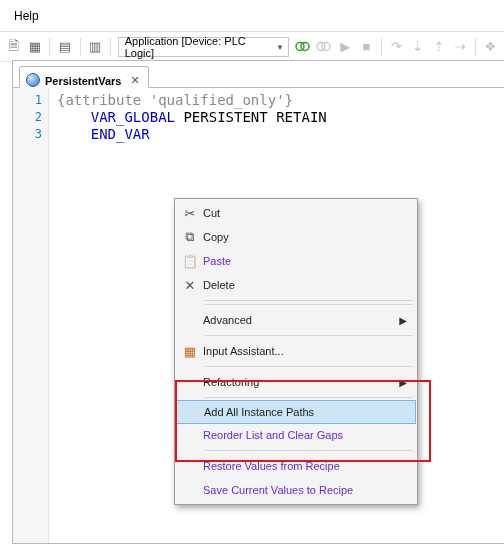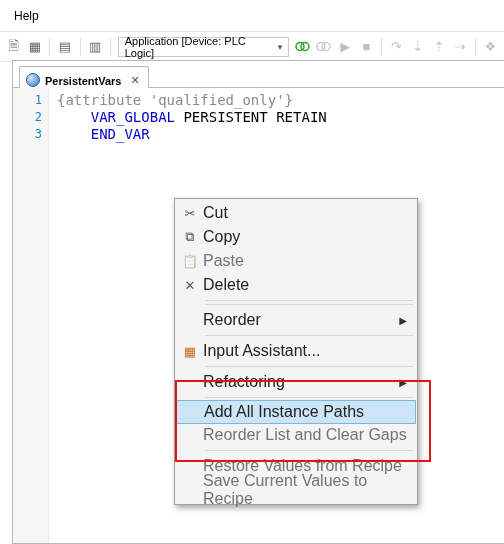--- a/index.html
+++ b/index.html
@@ -119,22 +119,22 @@
   .ctx .row {
     display: flex; align-items: center;
     height: 24px;
     padding-right: 8px;
     position: relative;
   }
   .ctx .icon {
     width: 26px; display:flex; align-items:center; justify-content:center;
     color: #555; font-size: 13px;
   }
-  .ctx .lbl { flex: 1; font-size: 16px; color:#222; }
-  .ctx .row.dim .lbl { color: #737373; }
+  .ctx .lbl { flex: 1; font-size: 11px; color:#222; }
+  .ctx .row.dim .lbl { color: #6d28d9; }
   .ctx .row.dim .icon { opacity: .45; }
   .ctx .row.hover {
     background: #cde6f7;
     border: 1px solid #7eb4e0;
     margin: -1px;
     padding-right: 7px;
   }
   .ctx .row.hover .icon { width: 27px; }
   .ctx .sep { height: 1px; background: #d6d6d6; margin: 3px 2px 3px 28px; }
   .ctx .arrow { position:absolute; right:8px; font-size:10px; color:#333; }
@@ -222,21 +222,21 @@
     <div class="lbl">Paste</div>
   </div>
   <div class="row">
     <div class="icon">✕</div>
     <div class="lbl">Delete</div>
   </div>
   <div class="sep"></div>
   <div class="sep"></div>
   <div class="row">
     <div class="icon"></div>
-    <div class="lbl">Reorder</div>
+    <div class="lbl">Advanced</div>
     <div class="arrow">▶</div>
   </div>
   <div class="sep"></div>
   <div class="row">
     <div class="icon" style="color:#c07020">▦</div>
     <div class="lbl">Input Assistant...</div>
   </div>
   <div class="sep"></div>
   <div class="row">
     <div class="icon"></div>

